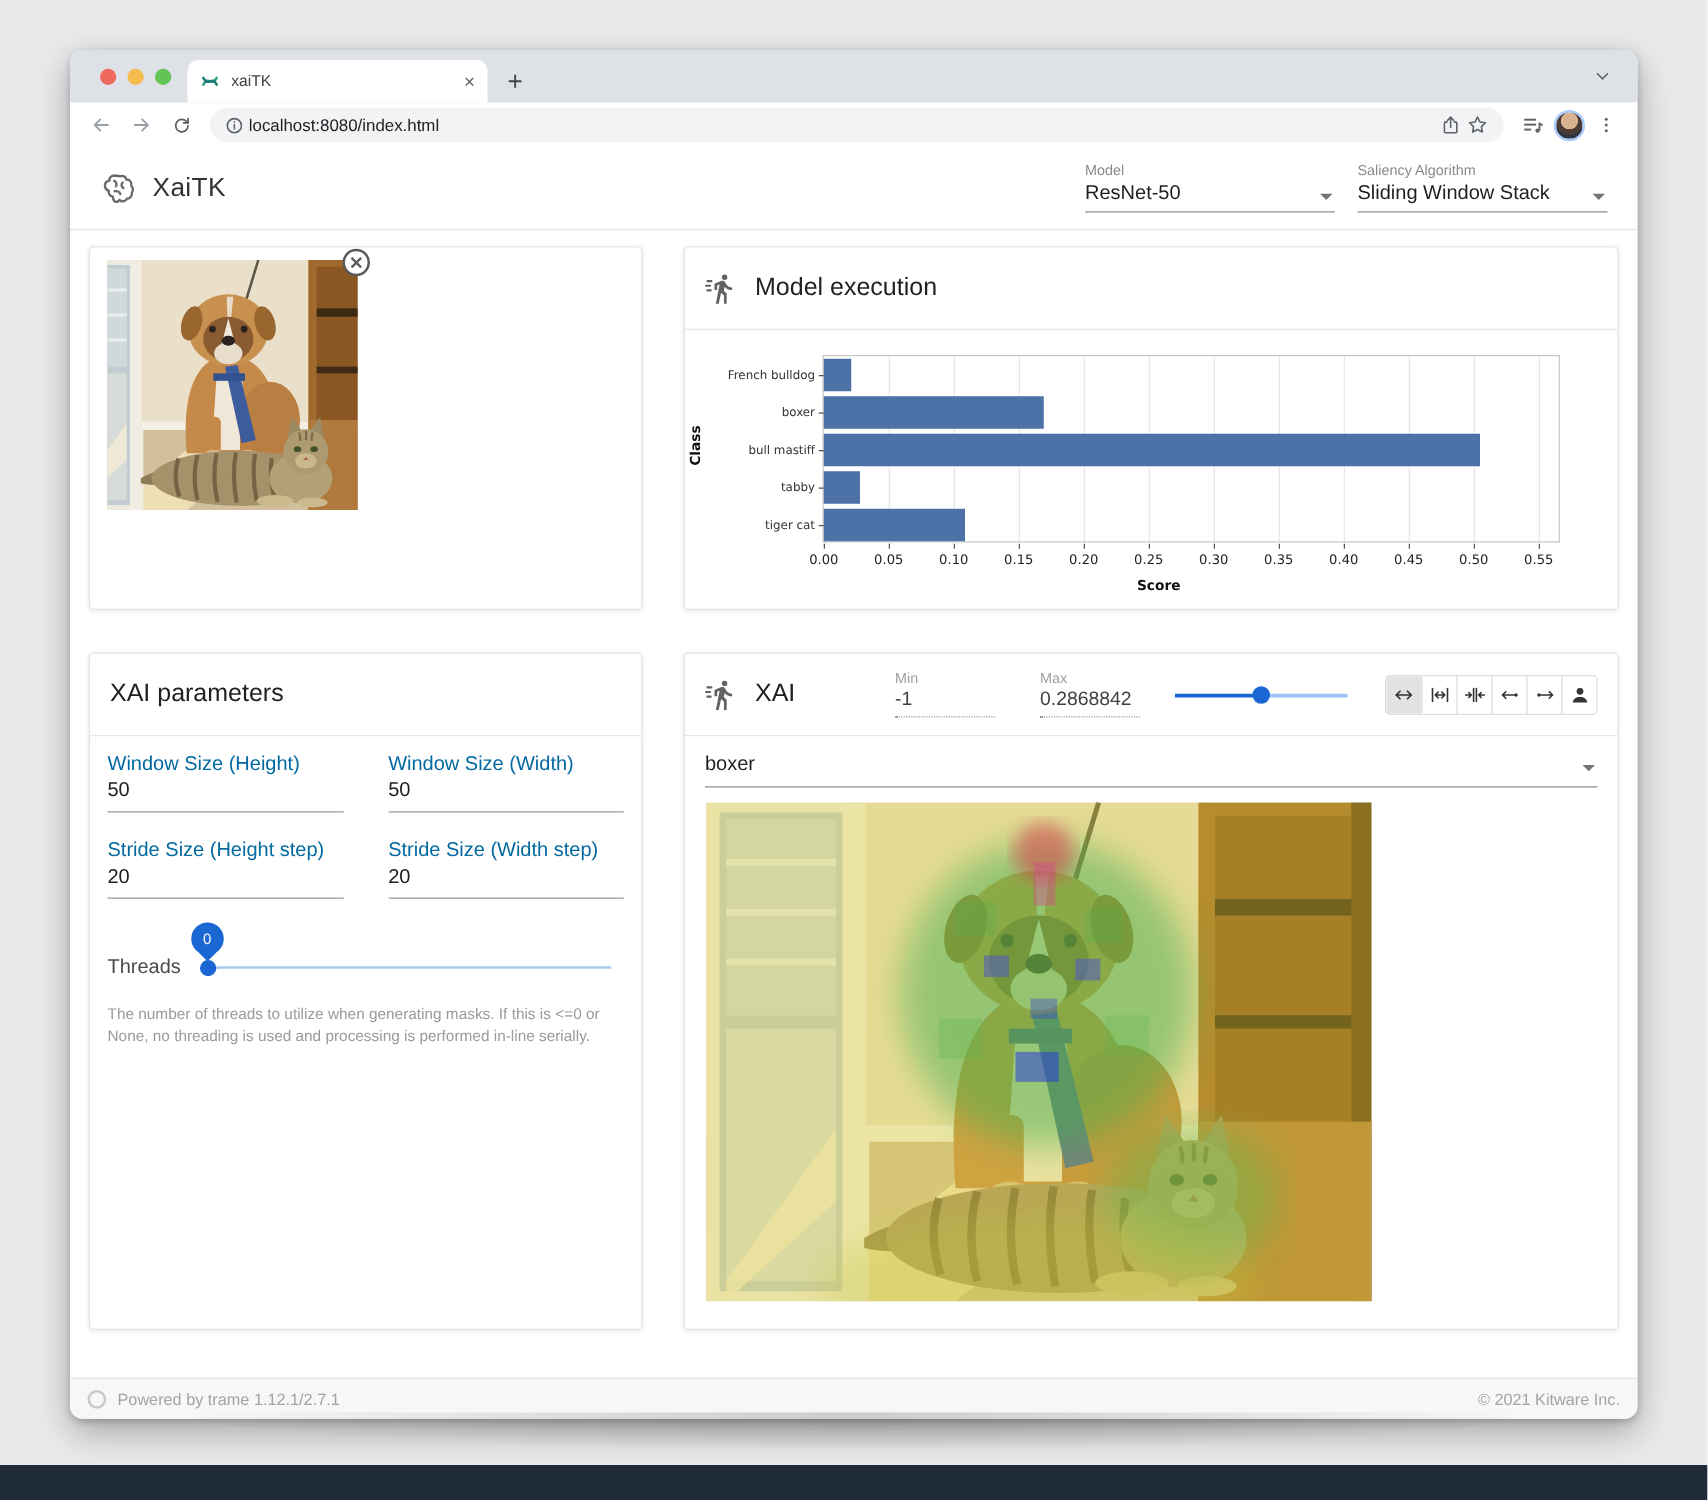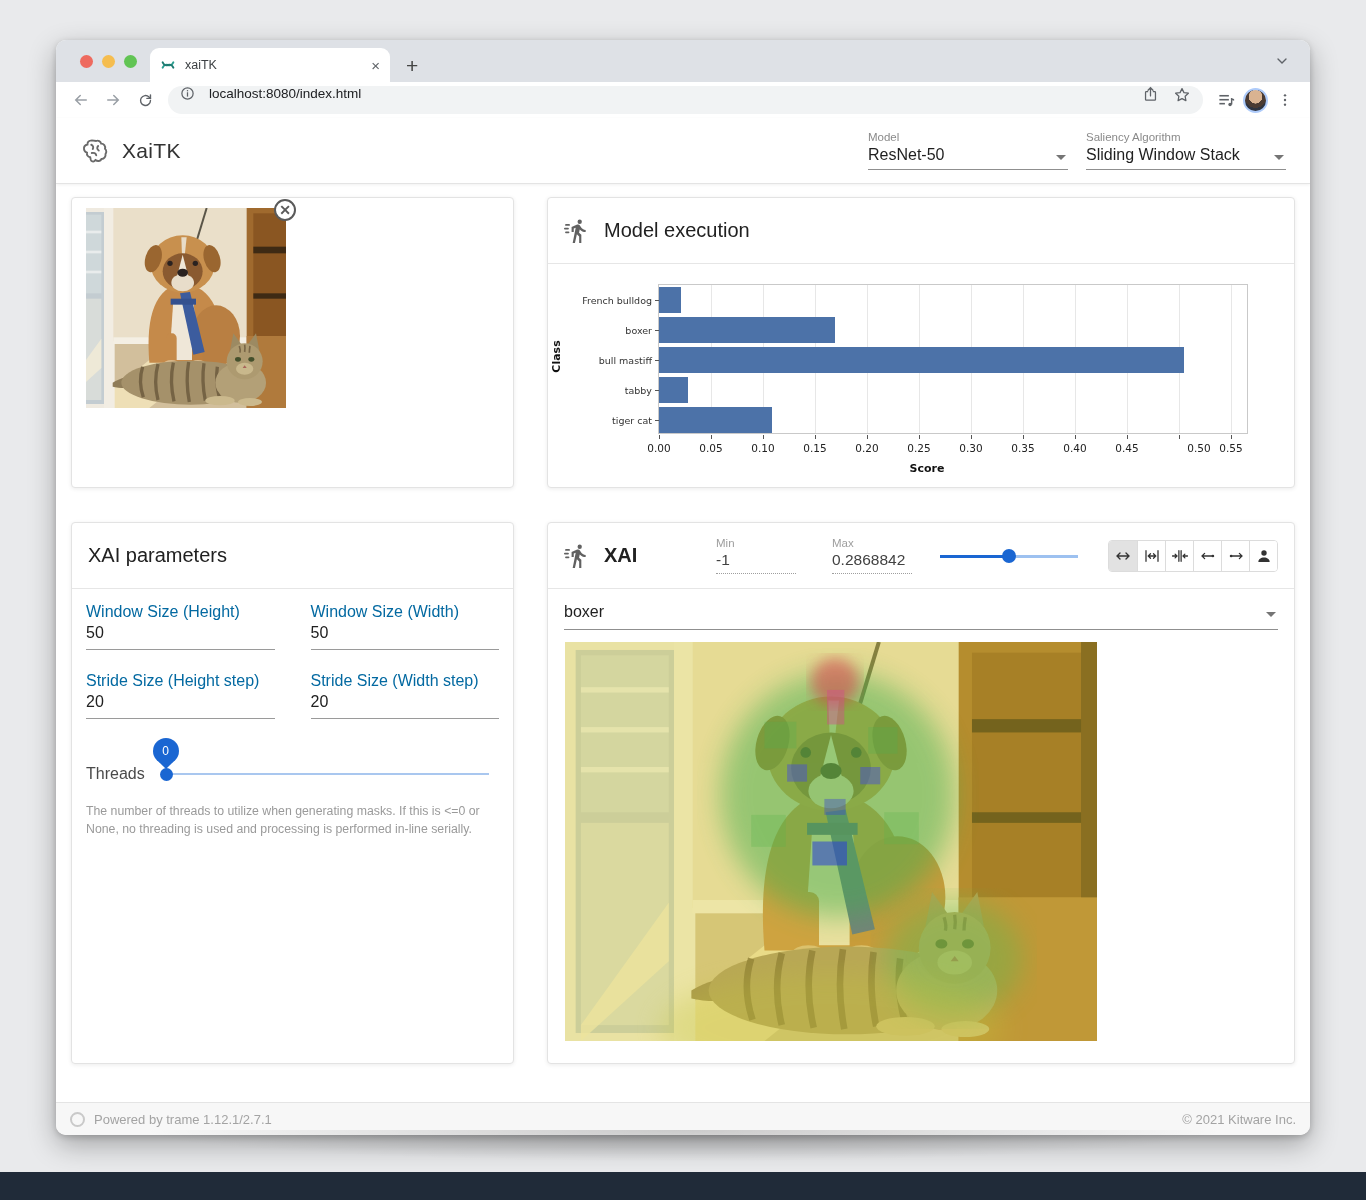--- a/index.html
+++ b/index.html
@@ -27,22 +27,22 @@
   .light.red{ background:#ee6a5f; } .light.yellow{ background:#f5bd4f; } .light.green{ background:#61c454; }
   .tab { margin-left:94px; width:240px; height:34px; background:#fff; border-radius:9px 9px 0 0;
     display:flex; align-items:center; padding:0 10px; gap:9px; font-size:12.5px; color:#3c4043; }
   .tab-title { flex:1; white-space:nowrap; overflow:hidden; }
   .tab-close { font-size:15px; color:#5f6368; cursor:default; line-height:1; }
   .newtab { font-size:21px; color:#444; margin:0 0 6px 16px; line-height:1; }
   .strip-chevron { position:absolute; right:20px; top:13px; color:#5f6368; }
 
   .urlbar { height:36px; background:#fff; display:flex; align-items:center; padding:0 12px; gap:6px; flex:none; }
   .navbtn { width:26px; height:26px; display:flex; align-items:center; justify-content:center; color:#5f6368; }
-  .omnibox { flex:1; height:28px; background:#f1f3f4; border-radius:14px; display:flex; 
-    padding:0 12px; gap:14px; margin:16px 4px; }
+  .omnibox { flex:1; height:28px; background:#f1f3f4; border-radius:14px; display:flex; align-items:center;
+    padding:0 12px; gap:4px; margin:16px 4px; }
   .omnibox .url { font-size:13.5px; color:#202124; }
   .right-icons { display:flex; align-items:center; gap:4px; }
   .avatar { width:25px; height:25px; border-radius:50%; border:2px solid #aecbfa;
     background:radial-gradient(circle at 50% 32%, #d9b391 0 38%, #4a3b33 39% 62%, #2e3440 63%); }
 
   
   .appheader { height:66px; background:#fff; border-bottom:1px solid #e4e4e4;
     box-shadow:0 1px 3px rgba(0,0,0,.06); display:flex; align-items:center; padding:0 24px; flex:none; z-index:3;}
   .brand { display:flex; align-items:center; gap:12px; font-size:21px; color:#333; letter-spacing:.3px; }
   .hdr-spacer { flex:1; }
@@ -91,21 +91,21 @@
   .thumb-bubble { position:absolute; left:-7px; top:-30px; width:26px; height:26px; }
   .thumb-bubble .bub { position:absolute; inset:0; background:#1a66d2; border-radius:50%;
     color:#fff; font-size:12px; display:flex; align-items:center; justify-content:center; z-index:2;}
   .thumb-bubble::after { content:""; position:absolute; left:8px; bottom:-3px; width:10px; height:10px;
     background:#1a66d2; transform:rotate(45deg); }
   .hint { margin-top:20px; font-size:12.3px; line-height:1.45; color:#9a9a9a; padding-right:6px; }
 
   
   .xai-header { min-height:66px; padding:0 16px; display:flex; align-items:center; gap:14px;
     border-bottom:1px solid #e6e6e6; flex:none; }
-  .xai-title { display:flex; align-items:center; gap:14px; font-size:20px; color:#212121;font-weight:bold; }
+  .xai-title { display:flex; align-items:center; gap:14px; font-size:20px; color:#212121; }
   .mm-field { width:80px; margin-left:22px; }
   .mm-field .flabel { font-size:11.5px; color:#9e9e9e; margin-bottom:2px; }
   .mm-field .fvalue { font-size:15.5px; color:#424242; padding-bottom:4px; border-bottom:1px dotted #9e9e9e; white-space:nowrap; }
   .mini-slider { position:relative; width:138px; height:14px; margin-left:14px; }
   .mini-slider .t1 { position:absolute; top:6px; left:0; width:50%; height:3px; background:#1a66d2; }
   .mini-slider .t2 { position:absolute; top:6px; right:0; width:50%; height:3px; background:#9dc1f0; }
   .mini-slider .thumb { position:absolute; top:0; left:calc(50% - 7px); width:14px; height:14px; border-radius:50%; background:#1a66d2; }
   .btn-group { display:flex; margin-left:16px; border:1px solid #dcdcdc; border-radius:4px; overflow:hidden; }
   .tbtn { width:28px; height:30px; background:#fff; display:flex; align-items:center; justify-content:center; border-left:1px solid #dcdcdc; }
   .tbtn:first-child { border-left:none; }
@@ -355,21 +355,21 @@
             <div class="xtickmark" style="left: 61.9031%;"></div>
             <div class="tick-label" style="left: 61.9031%;">0.35</div>
             <div class="gridline" style="left: 70.7464%;"></div>
             <div class="xtickmark" style="left: 70.7464%;"></div>
             <div class="tick-label" style="left: 70.7464%;">0.40</div>
             <div class="gridline" style="left: 79.5897%;"></div>
             <div class="xtickmark" style="left: 79.5897%;"></div>
             <div class="tick-label" style="left: 79.5897%;">0.45</div>
             <div class="gridline" style="left: 88.433%;"></div>
             <div class="xtickmark" style="left: 88.433%;"></div>
-            <div class="tick-label" style="left: 88.433%; margin-left: 20px;">0.50</div>
+            <div class="tick-label" style="left: 88.433%;">0.50</div>
             <div class="gridline" style="left: 97.2763%;"></div>
             <div class="xtickmark" style="left: 97.2763%;"></div>
             <div class="tick-label" style="left: 97.2763%;">0.55</div>
             <div class="bar" style="top: 2px; width: 3.71418%; background: rgb(76, 114, 168);"></div>
             <div class="cat-label" style="top: 9.5px; margin-left: 32px;">French bulldog</div>
             <div class="ytickmark" style="top: 15px;"></div>
             <div class="bar" style="top: 32px; width: 29.8903%; background: rgb(76, 114, 168);"></div>
             <div class="cat-label" style="top: 39.5px;">boxer</div>
             <div class="ytickmark" style="top: 45px;"></div>
             <div class="bar" style="top: 62px; width: 89.3173%; background: rgb(76, 114, 168);"></div>

